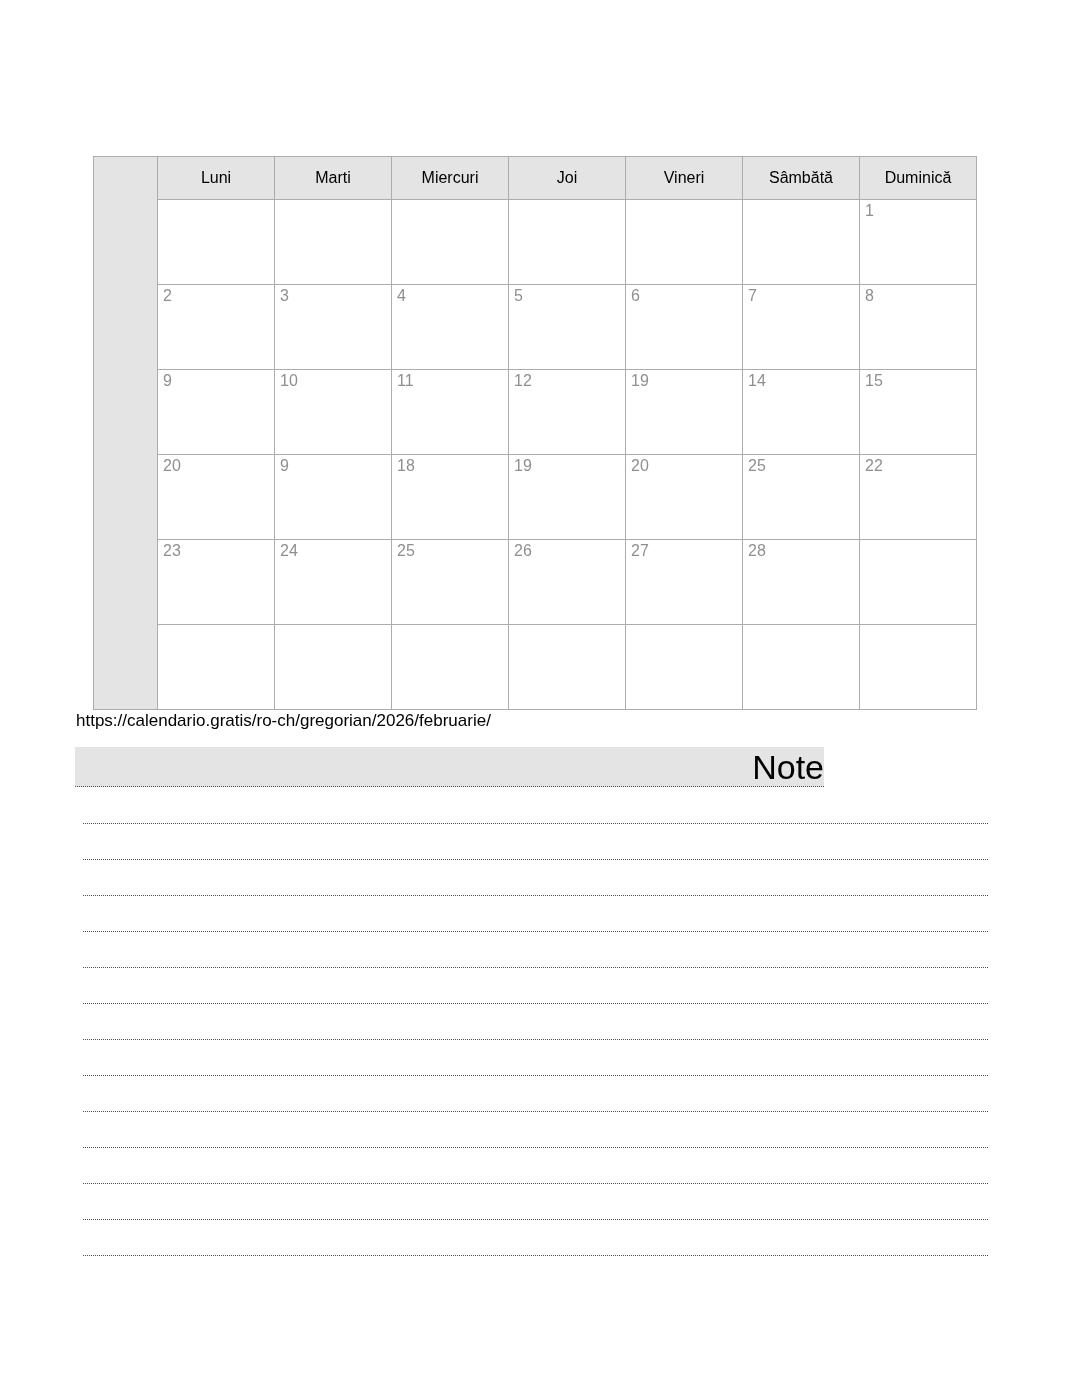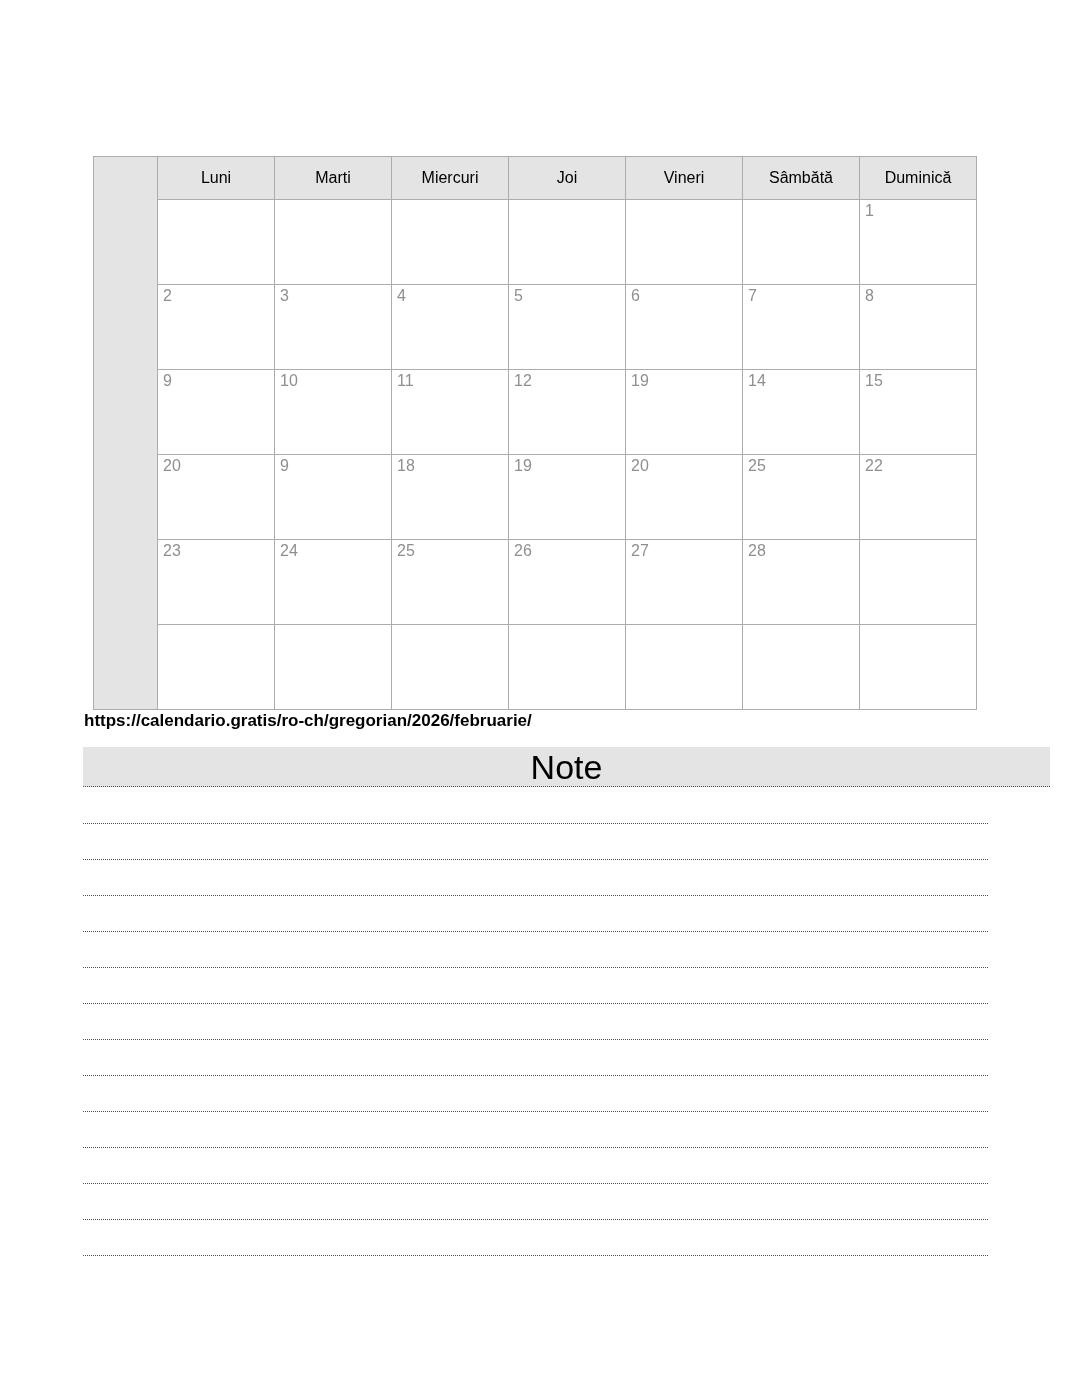--- a/index.html
+++ b/index.html
@@ -64,38 +64,37 @@
   td.cell .num {
     display: block;
     padding: 2px 0 0 5px;
     font-size: 16px;
     color: var(--date-number, #8f8f8f);
   }
 
   
   .source-url {
     position: absolute;
-    left: 84px;
+    left: 76px;
     top: 710px;
     font-size: 17px;
     line-height: 22px;
     color: var(--text, #000);
-    font-weight: bold;
   }
 
   
   .note-header {
     position: absolute;
-    left: 83px;
+    left: 75px;
     top: 747px;
-    width: 967px;
+    width: 749px;
     height: 40px;
     background: var(--header-bg, #e4e4e4);
     border-bottom: 1px dotted var(--note-line, #4d4d4d);
-    text-align: center;
+    text-align: right;
     font-size: 34px;
     line-height: 40px;
     font-weight: 400;
   }
   .note-lines {
     position: absolute;
     left: 83px;
     top: 788px;
     width: 905px;
   }

